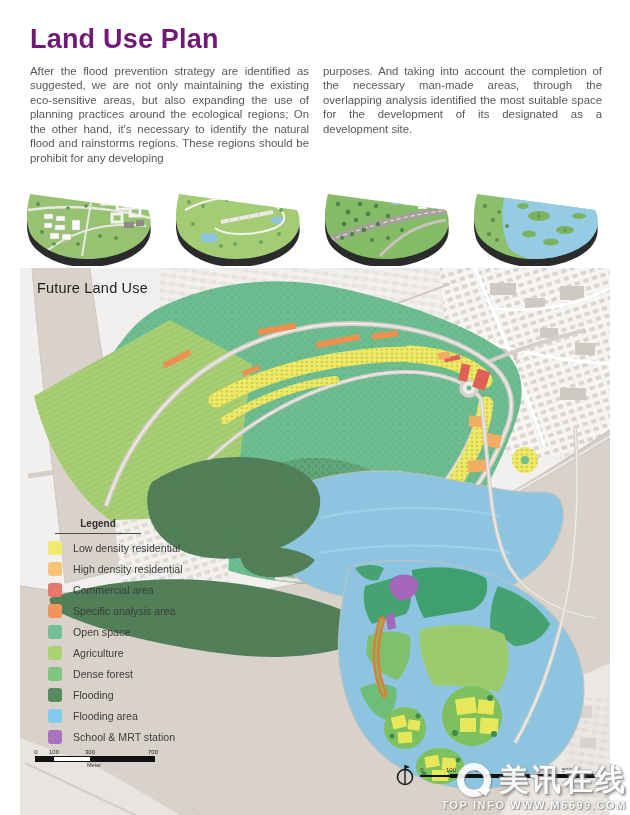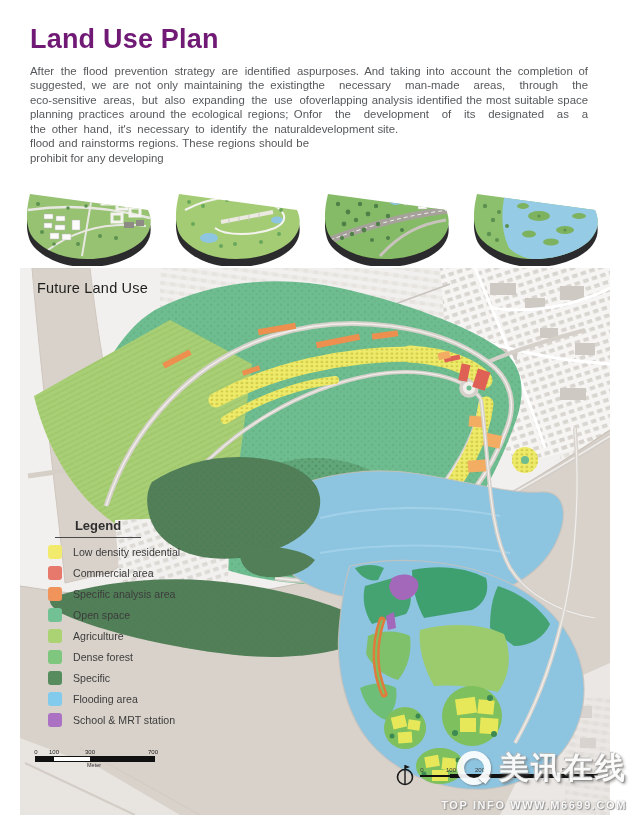--- a/index.html
+++ b/index.html
@@ -7,21 +7,21 @@
     width:630px;height:815px;position:relative;background:#ffffff;
     font-family:"Liberation Sans", sans-serif;overflow:hidden;
   }
   
   .page-title{
     position:absolute;left:30px;top:24px;margin:0;
     font-size:27px;font-weight:bold;color:#701a75;letter-spacing:.2px;
   }
   .body-cols{
     position:absolute;left:30px;top:64px;width:572px;
-    display:flex;
+    display:flex;gap:14px;
   }
   .body-col{
     width:279px;font-size:11.4px;line-height:1.27;color:#55575a;
     text-align:justify;
   }
   
   .thumbs{
     position:absolute;left:20px;top:176px;width:590px;height:90px;
     display:flex;gap:6px;
   }
@@ -33,21 +33,21 @@
   }
   .map svg.base{position:absolute;left:0;top:0;}
   .map-title{
     position:absolute;left:17px;top:12px;font-size:14.5px;color:#1e1e1c;
     letter-spacing:.2px;
   }
   
   .legend{position:absolute;left:25px;top:250px;width:165px;}
   .legend-title{
     width:86px;margin-left:10px;text-align:center;
-    font-size:13px;font-weight:bold;color:#2f2f2f;
+    font-size:10px;font-weight:bold;color:#2f2f2f;
     padding-bottom:4px;border-bottom:1.4px solid #4a4a4a;
   }
   .lrow{display:flex;align-items:center;margin-top:7px;height:14px;}
   .sw{width:14px;height:14px;border-radius:3px;margin:0 11px 0 3px;flex:0 0 auto;}
   .ltext{font-size:10.6px;color:#3c3c3c;white-space:nowrap;}
   
   .sb-left{position:absolute;left:15px;top:481px;width:126px;height:20px;font-size:6px;color:#222;}
   .sb-left .lbl{position:absolute;top:0;transform:translateX(-50%);}
   .sb-left .bar{position:absolute;left:0;top:7px;width:118px;height:4px;border:1px solid #111;background:#fff;display:flex;}
   .sb-left .seg{height:100%;}
@@ -73,21 +73,21 @@
     content:"";position:absolute;right:-5px;bottom:-4px;width:9px;height:8px;
     background:rgba(255,255,255,.96);transform:rotate(40deg);
     box-shadow:1px 1px 2px rgba(110,110,110,.7);
   }
   .wm-brand{
     font-size:30px;font-weight:bold;color:rgba(255,255,255,.97);line-height:1;
     text-shadow:1px 1px 1px #8f8d8b, -1px -1px 1px #b9b7b5, 2px 2px 3px rgba(90,90,90,.55);
     letter-spacing:2px;
   }
   .wm-sub{
-    margin-top:14px;font-size:11px;font-weight:bold;letter-spacing:1.6px;
+    margin-top:2px;font-size:11px;font-weight:bold;letter-spacing:1.6px;
     color:rgba(255,255,255,.95);
     text-shadow:1px 1px 1px #8f8d8b, 0 0 2px rgba(110,110,110,.8);
   }
 </style>
 </head>
 <body>
 
 <h1 class="page-title">Land Use Plan</h1>
 
 <div class="body-cols">
@@ -453,20 +453,24 @@
   <div class="map-title">Future Land Use</div>
 
   <div class="legend">
     <div class="legend-title">Legend</div>
     <div id="legend-items">
         <div class="lrow">
           <span class="sw" style="background: rgb(242, 234, 109);"></span>
           <span class="ltext">Low density residential</span>
         </div>
         <div class="lrow">
+          <span class="sw" style="background: rgb(248, 196, 124);"></span>
+          <span class="ltext">High density residential</span>
+        </div>
+        <div class="lrow">
           <span class="sw" style="background: rgb(231, 121, 108);"></span>
           <span class="ltext">Commercial area</span>
         </div>
         <div class="lrow">
           <span class="sw" style="background: rgb(240, 148, 92);"></span>
           <span class="ltext">Specific analysis area</span>
         </div>
         <div class="lrow">
           <span class="sw" style="background: rgb(114, 193, 148);"></span>
           <span class="ltext">Open space</span>
@@ -474,21 +478,21 @@
         <div class="lrow">
           <span class="sw" style="background: rgb(171, 211, 115);"></span>
           <span class="ltext">Agriculture</span>
         </div>
         <div class="lrow">
           <span class="sw" style="background: rgb(127, 198, 126);"></span>
           <span class="ltext">Dense forest</span>
         </div>
         <div class="lrow">
           <span class="sw" style="background: rgb(87, 140, 94);"></span>
-          <span class="ltext">Specific</span>
+          <span class="ltext">Flooding</span>
         </div>
         <div class="lrow">
           <span class="sw" style="background: rgb(130, 203, 236);"></span>
           <span class="ltext">Flooding area</span>
         </div>
         <div class="lrow">
           <span class="sw" style="background: rgb(171, 114, 196);"></span>
           <span class="ltext">School &amp; MRT station</span>
         </div>
       </div>

